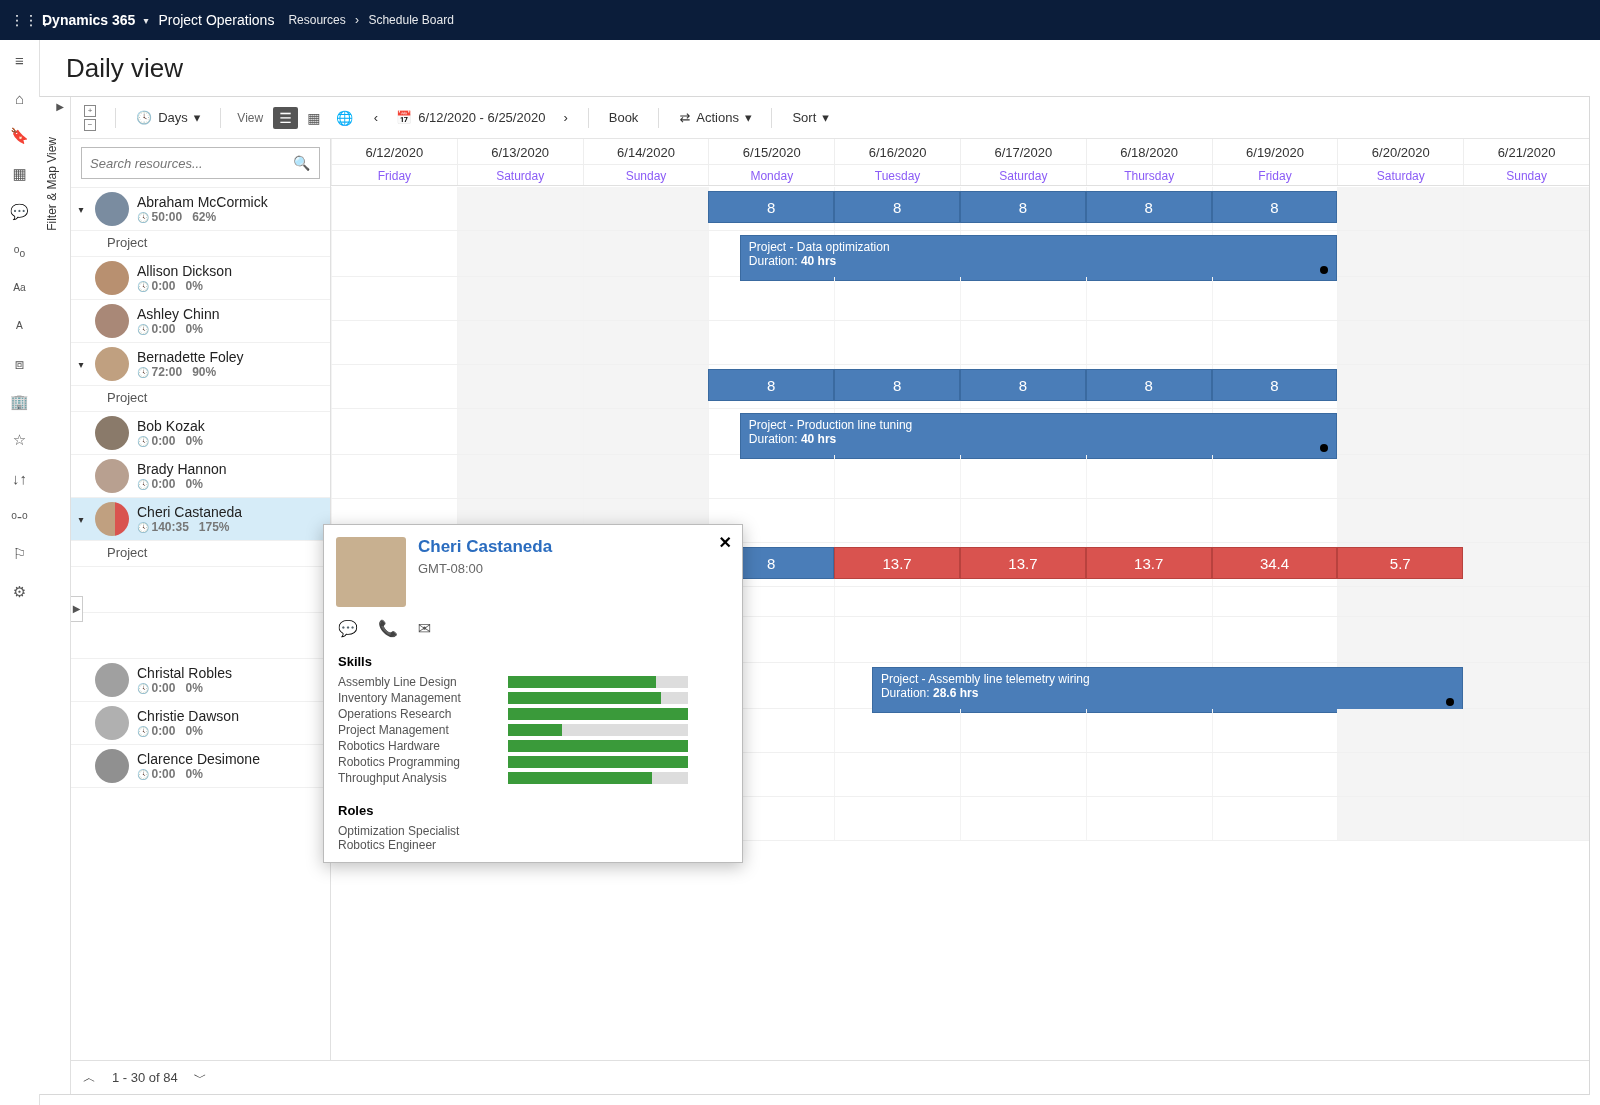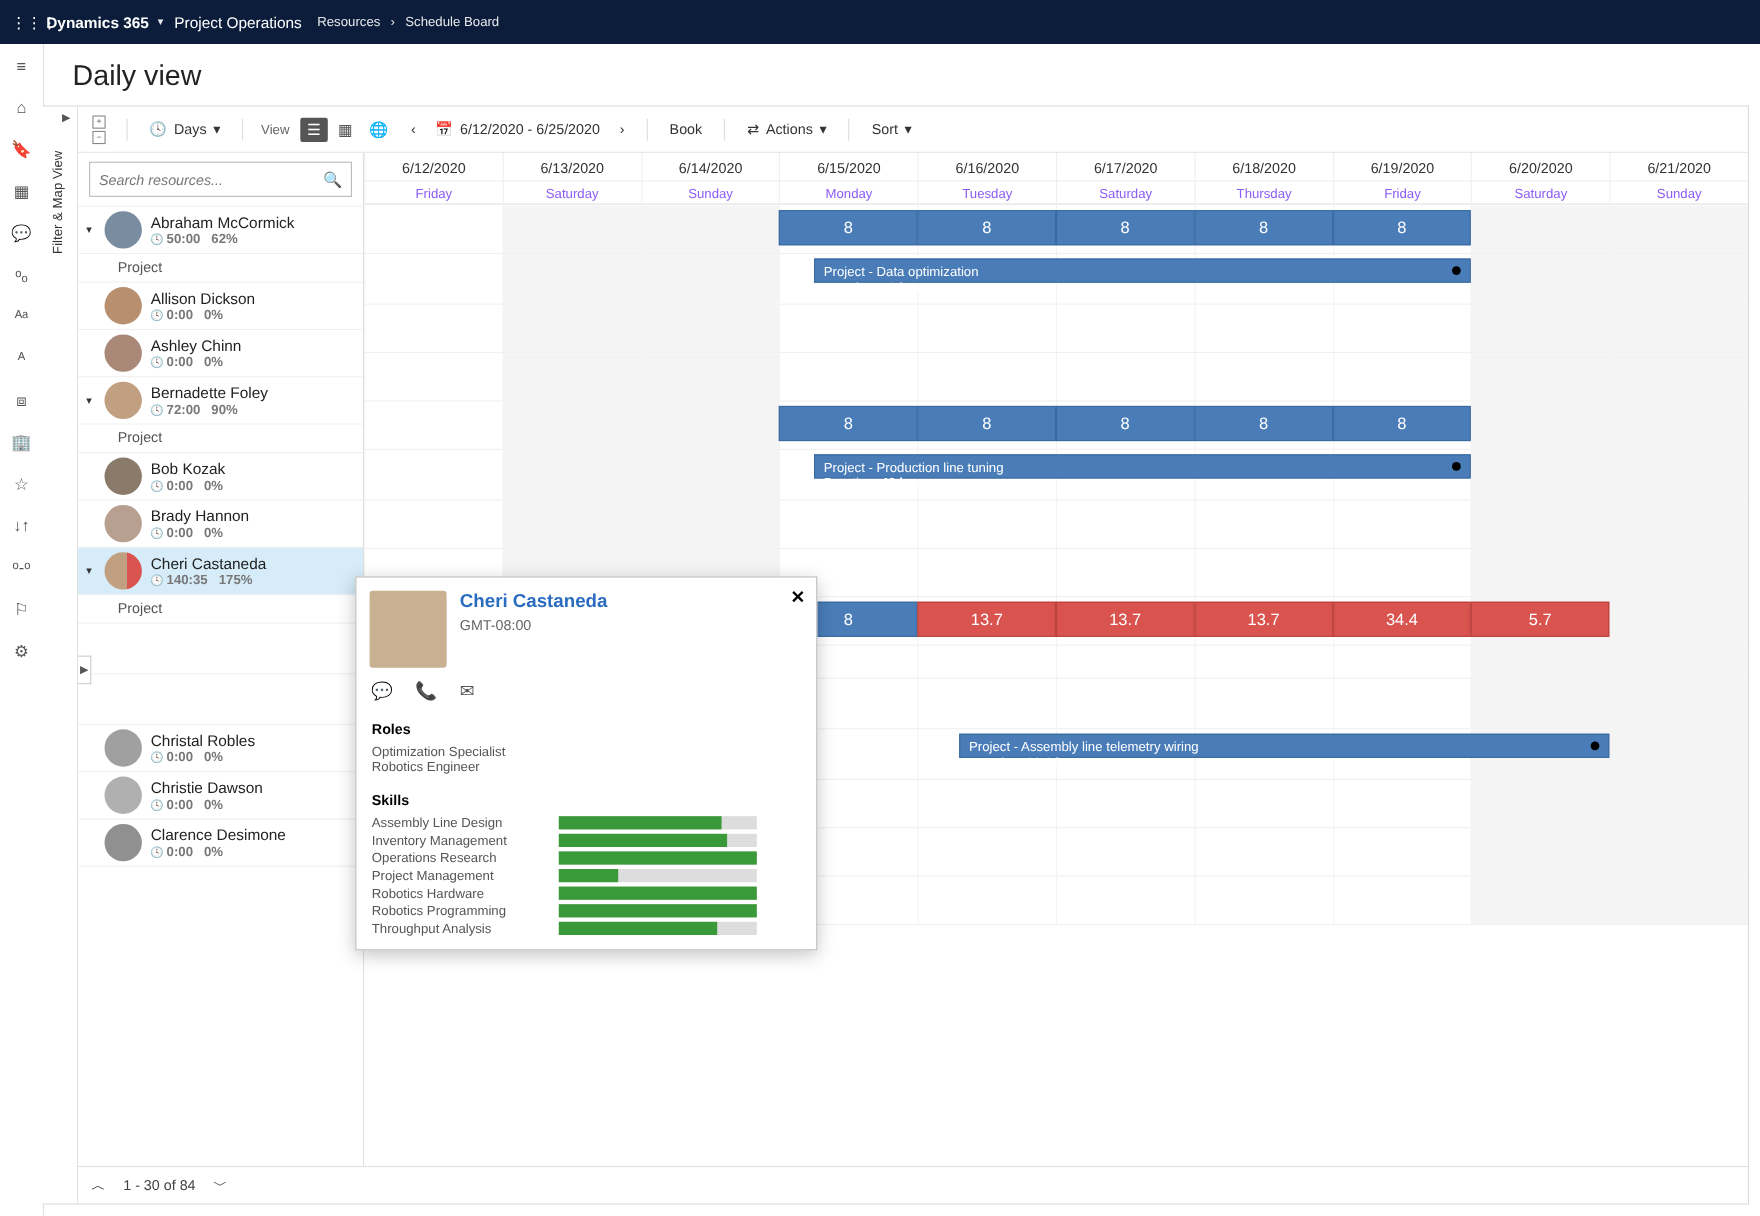--- a/index.html
+++ b/index.html
@@ -67,21 +67,21 @@
 
 .tbody { position:absolute; top:48px; left:0; right:0; bottom:0; }
 .trow { position:relative; height:40px; border-bottom:1px solid #f0f0f0; }
 .trow.tall { height:44px; }
 .trow .cols { position:absolute; inset:0; display:flex; }
 .trow .cols .c { flex:1; border-left:1px solid #f3f3f3; }
 .trow .cols .c.wk { background:#f4f4f4; }
 
 .daycell { position:absolute; top:4px; height:32px; background:#4a7db8; color:#fff; display:flex; align-items:center; justify-content:center; font-size:15px; border:1px solid #3a6aa0; }
 .daycell.red { background:#d9534f; border-color:#b8423e; }
-.projbar { position:absolute; top:4px; height:22px; background:#4a7db8; color:#fff; font-size:12px; padding:4px 8px; border:1px solid #3a6aa0; }
+.projbar { position:absolute; top:4px; height:46px; background:#4a7db8; color:#fff; font-size:12px; padding:4px 8px; border:1px solid #3a6aa0; }
 .projbar .dur b { font-weight:700; }
 .projbar .dot { position:absolute; right:8px; bottom:6px; width:8px; height:8px; background:#000; border-radius:50%; }
 
 
 .pager { position:absolute; bottom:0; left:30px; right:0; height:34px; background:#fff; border-top:1px solid #e0e0e0; display:flex; align-items:center; padding:0 12px; gap:16px; font-size:13px; color:#444; }
 .pager .ic { font-size:13px; color:#333; cursor:pointer; }
 
 
 .lefthandle { position:absolute; left:30px; top:50%; width:12px; height:26px; background:#fff; border:1px solid #ccc; border-left:none; display:flex; align-items:center; justify-content:center; font-size:10px; color:#555; z-index:5; }
 
@@ -629,27 +629,20 @@
       <div class="ptz">GMT-08:00</div>
     </div>
     <div class="close">✕</div>
   </div>
   <div class="contacts">
     <span>💬</span>
     <span>📞</span>
     <span>✉</span>
   </div>
   <div class="sect">
-    <h4>Roles</h4>
-    <div class="rolelist" id="roles">
-        <div>Optimization Specialist</div>
-        <div>Robotics Engineer</div>
-      </div>
-  </div>
-  <div class="sect">
     <h4>Skills</h4>
     <div id="skills">
         <div class="skillrow">
           <div class="nm">Assembly Line Design</div>
           <div class="bar">
             <div class="fill" style="width:82%"></div>
           </div>
         </div>
         <div class="skillrow">
           <div class="nm">Inventory Management</div>
@@ -682,13 +675,20 @@
           </div>
         </div>
         <div class="skillrow">
           <div class="nm">Throughput Analysis</div>
           <div class="bar">
             <div class="fill" style="width:80%"></div>
           </div>
         </div>
       </div>
   </div>
+  <div class="sect">
+    <h4>Roles</h4>
+    <div class="rolelist" id="roles">
+        <div>Optimization Specialist</div>
+        <div>Robotics Engineer</div>
+      </div>
+  </div>
 </div>
 
 </body></html>

